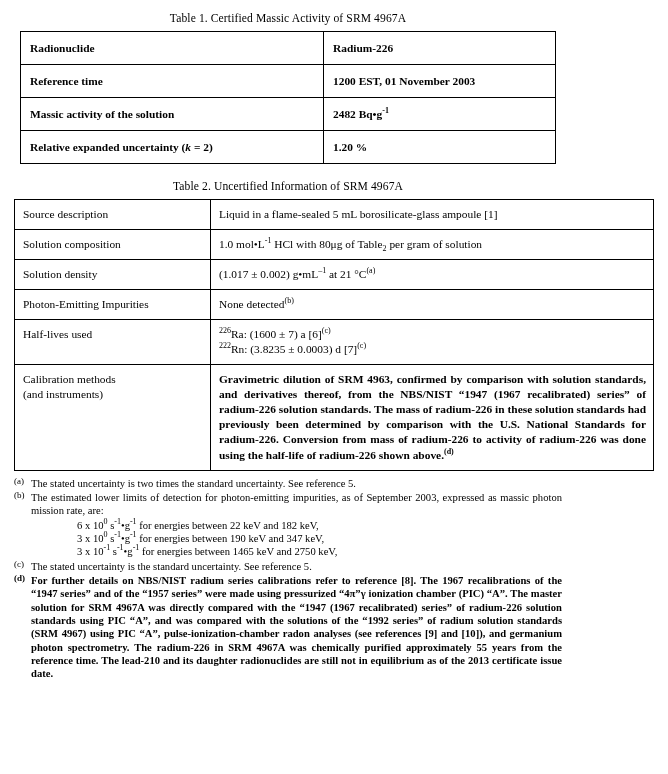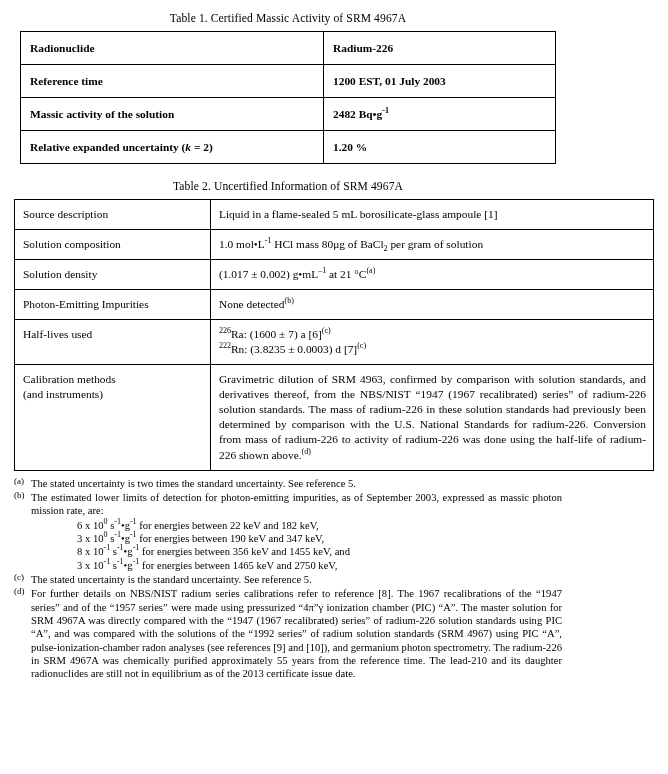--- a/index.html
+++ b/index.html
@@ -82,38 +82,38 @@
   .note .mk {
     position: absolute;
     left: 0;
     top: -1px;
     font-size: 9px;
   }
   .sublist {
     margin: 1px 0 1px 46px;
   }
   .sublist div { margin-bottom: 0px; }
-  .justified { text-align: justify; }
+  .justified { text-align: justify; font-weight: bold; }
 </style>
 </head>
 <body>
 
 <div class="page">
 
   <div class="caption">Table 1.  Certified Massic Activity of SRM 4967A</div>
 
   <table class="t1">
     <tbody>
       <tr>
         <td class="c1">Radionuclide</td>
         <td>Radium-226</td>
       </tr>
       <tr>
         <td class="c1">Reference time</td>
-        <td>1200 EST, 01 July 2003</td>
+        <td>1200 EST, 01 November 2003</td>
       </tr>
       <tr>
         <td class="c1">Massic activity of the solution</td>
         <td><span>2482 Bq•g</span><sup>-1</sup></td>
       </tr>
       <tr>
         <td class="c1"><span>Relative expanded uncertainty (</span><span class="ital">k</span><span> = 2)</span></td>
         <td>1.20 %</td>
       </tr>
     </tbody>
@@ -123,21 +123,21 @@
     <div class="caption">Table 2.  Uncertified Information of SRM 4967A</div>
 
     <table class="t2">
       <tbody>
         <tr>
           <td class="c1">Source description</td>
           <td>Liquid in a flame-sealed 5 mL borosilicate-glass ampoule [1]</td>
         </tr>
         <tr>
           <td class="c1">Solution composition</td>
-          <td><span>1.0 mol•L</span><sup>-1</sup><span> HCl mass 80μg of BaCl</span><sub>2</sub><span> per gram of solution</span></td>
+          <td><span>1.0 mol•L</span><sup>-1</sup><span> HCl with 80μg of Table</span><sub>2</sub><span> per gram of solution</span></td>
         </tr>
         <tr>
           <td class="c1">Solution density</td>
           <td><span>(1.017 ± 0.002) g•mL</span><sup>–1</sup><span> at 21 °C</span><sup>(a)</sup></td>
         </tr>
         <tr>
           <td class="c1">Photon-Emitting Impurities</td>
           <td><span>None detected</span><sup>(b)</sup></td>
         </tr>
         <tr>
@@ -164,21 +164,20 @@
       <span class="mk">(a)</span>
       <span>The stated uncertainty is two times the standard uncertainty.  See reference 5.</span>
     </div>
 
     <div class="note">
       <span class="mk">(b)</span>
       <span>The estimated lower limits of detection for photon-emitting impurities, as of September 2003, expressed as massic photon mission rate, are:</span>
       <div class="sublist">
         <div><span>6 x 10</span><sup>0</sup><span>  s</span><sup>-1</sup><span>•g</span><sup>-1</sup><span> for energies between 22 keV and 182 keV,</span></div>
         <div><span>3 x 10</span><sup>0</sup><span>  s</span><sup>-1</sup><span>•g</span><sup>-1</sup><span> for energies between 190 keV and 347 keV,</span></div>
-        <div><span>8 x 10</span><sup>-1</sup><span> s</span><sup>-1</sup><span>•g</span><sup>-1</sup><span> for energies between 356 keV and 1455 keV, and</span></div>
         <div><span>3 x 10</span><sup>-1</sup><span> s</span><sup>-1</sup><span>•g</span><sup>-1</sup><span> for energies between 1465 keV and 2750 keV,</span></div>
       </div>
     </div>
 
     <div class="note">
       <span class="mk">(c)</span>
       <span>The stated uncertainty is the standard uncertainty.  See reference 5.</span>
     </div>
 
     <div class="note justified">

